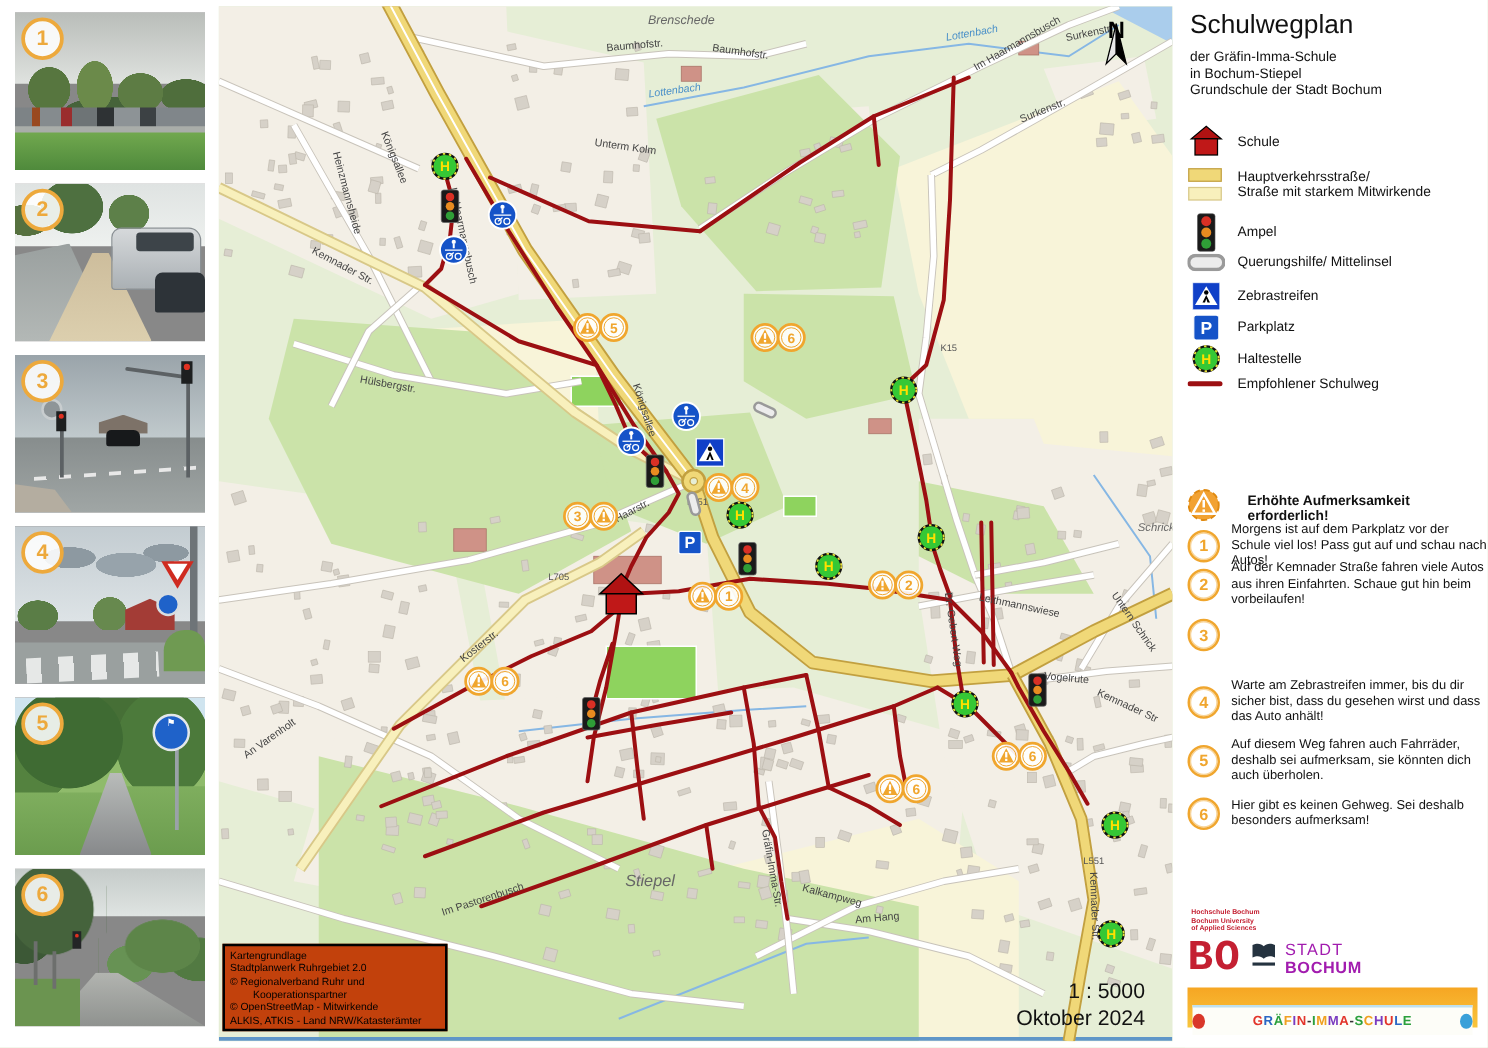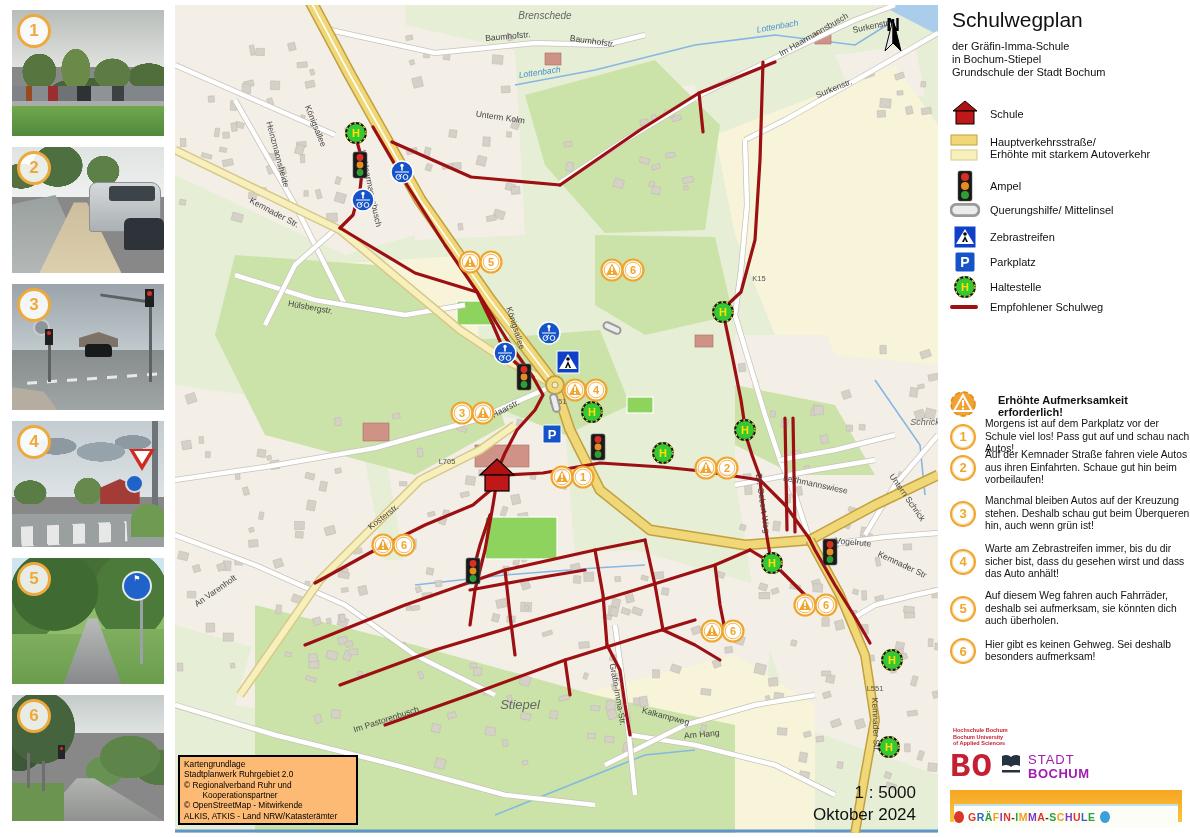--- a/index.html
+++ b/index.html
@@ -111,21 +111,21 @@
            clip-path:polygon(30% 0,44% 0,100% 100%,0 100%);}
   .p6-grass{left:0;bottom:0;width:34%;height:30%;background:#6b9450;}
   .p6-post1{left:10%;top:46%;width:3px;height:28%;background:#6d6f6d;}
   .p6-post2{left:20%;top:52%;width:3px;height:24%;background:#6d6f6d;}
   .p6-light{left:30%;top:40%;width:7px;height:14px;background:#232526;}
   .p6-light::after{content:"";position:absolute;left:2px;top:2px;width:3px;height:3px;border-radius:50%;background:#e03020;}
 
   
   #map{position:absolute;left:175px;top:5px;width:763px;height:828px;background:#e6eed6;overflow:hidden;}
   #map svg{position:absolute;left:0;top:0;}
-  .attr-box{position:absolute;left:3px;top:750px;width:168px;background:#fdba74;border:2px solid #000;
+  .attr-box{position:absolute;left:3px;top:750px;width:168px;background:#c2410c;border:2px solid #000;
             padding:2px 4px;font-size:8.3px;line-height:1.25;color:#000;z-index:6;}
   .map-scale{position:absolute;right:22px;bottom:30px;font-size:17px;color:#111;z-index:6;}
   .map-date{position:absolute;right:22px;bottom:8px;font-size:17px;color:#111;z-index:6;}
   .north{position:absolute;right:28px;top:12px;width:34px;text-align:center;z-index:6;}
   .north .n-label{font-size:19px;font-weight:bold;color:#000;margin-top:-3px;}
 
   
   #panel{position:absolute;left:948px;top:0;width:242px;height:838px;background:#fff;}
   .pan-title{position:absolute;left:4px;top:8px;font-size:21px;color:#111;}
   .pan-sub{position:absolute;left:4px;top:40px;font-size:11px;line-height:13px;color:#111;}
@@ -141,21 +141,21 @@
          flex-shrink:0;box-shadow:0 0 0 1px #f8d59a inset;}
   .hs-logo{position:absolute;left:5px;top:727px;font-size:5.5px;line-height:6.5px;color:#c42032;font-weight:bold;}
   .bo-logo{position:absolute;left:2px;top:748px;font-size:34px;font-weight:bold;color:#c42032;
            letter-spacing:1px;font-family:"Liberation Mono",monospace;}
   .stadt{position:absolute;left:52px;top:753px;display:flex;gap:6px;align-items:flex-start;}
   .stadt-txt{font-size:13px;color:#a21caf;line-height:14px;letter-spacing:1px;}
   .stadt-txt b{letter-spacing:.5px;}
   .banner{position:absolute;left:2px;top:790px;width:232px;height:32px;background:linear-gradient(#f6a623,#f8c53d);
           display:flex;align-items:center;justify-content:center;}
   .banner-in{background:#fdfdf8;border-top:2px solid #bfe0ee;width:calc(100% - 8px);height:22px;
-             display:flex;align-items:center;justify-content:flex-start;gap:4px;margin-top:20px;}
+             display:flex;align-items:center;justify-content:space-between;gap:4px;margin-top:20px;}
   .banner-txt{font-size:10.5px;font-weight:bold;letter-spacing:.5px;white-space:nowrap;}
   .balloon{width:10px;height:12px;border-radius:50% 50% 48% 48%;flex-shrink:0;}
 </style>
 </head>
 <body>
 
 <div class="photo" style="top:10px">
   <div class="scene">
     <div class="p1-sky"></div>
       <div class="p1-trees"></div>
@@ -999,21 +999,21 @@
     <span class="leg-lab">Schule</span>
   </div>
   <div class="leg-row" style="top:133px">
     <span class="leg-ic">
       <svg width="30" height="30" viewBox="0 0 30 30">
           <rect x="1" y="2" width="26" height="10" fill="#f0d878" stroke="#c2a040"></rect>
           <rect x="1" y="17" width="26" height="10" fill="#f8f0bc" stroke="#d8c888"></rect>
         </svg>
     </span>
     <span class="leg-lab">
-      <span>Hauptverkehrsstraße/</span><br><span>Erhöhte mit starkem Autoverkehr</span>
+      <span>Hauptverkehrsstraße/</span><br><span>Straße mit starkem Mitwirkende</span>
     </span>
   </div>
   <div class="leg-row" style="top:170px">
     <span class="leg-ic">
       <svg width="16" height="32" viewBox="0 0 16 32">
           <rect x="1" y="1" width="14" height="30" rx="2" fill="#1a1a1a" stroke="#555" stroke-width=".5"></rect>
           <circle cx="8" cy="7" r="4" fill="#d93025"></circle>
           <circle cx="8" cy="16" r="4" fill="#e88b20"></circle>
           <circle cx="8" cy="25" r="4" fill="#2f9e37"></circle>
         </svg>
@@ -1082,21 +1082,20 @@
   <div class="warn-item" style="top:418px">
     <span class="wcirc">1</span>
     <span class="txt">Morgens ist auf dem Parkplatz vor der Schule viel los! Pass gut auf und schau nach Autos!</span>
   </div>
   <div class="warn-item" style="top:449px">
     <span class="wcirc">2</span>
     <span class="txt">Auf der Kemnader Straße fahren viele Autos aus ihren Einfahrten. Schaue gut hin beim vorbeilaufen!</span>
   </div>
   <div class="warn-item" style="top:495px">
     <span class="wcirc">3</span>
-    <span class="txt">Manchmal bleiben Autos auf der Kreuzung stehen. Deshalb schau gut beim Überqueren hin, auch wenn grün ist!</span>
   </div>
   <div class="warn-item" style="top:543px">
     <span class="wcirc">4</span>
     <span class="txt">Warte am Zebrastreifen immer, bis du dir sicher bist, dass du gesehen wirst und dass das Auto anhält!</span>
   </div>
   <div class="warn-item" style="top:590px">
     <span class="wcirc">5</span>
     <span class="txt">Auf diesem Weg fahren auch Fahrräder, deshalb sei aufmerksam, sie könnten dich auch überholen.</span>
   </div>
   <div class="warn-item" style="top:638px">

